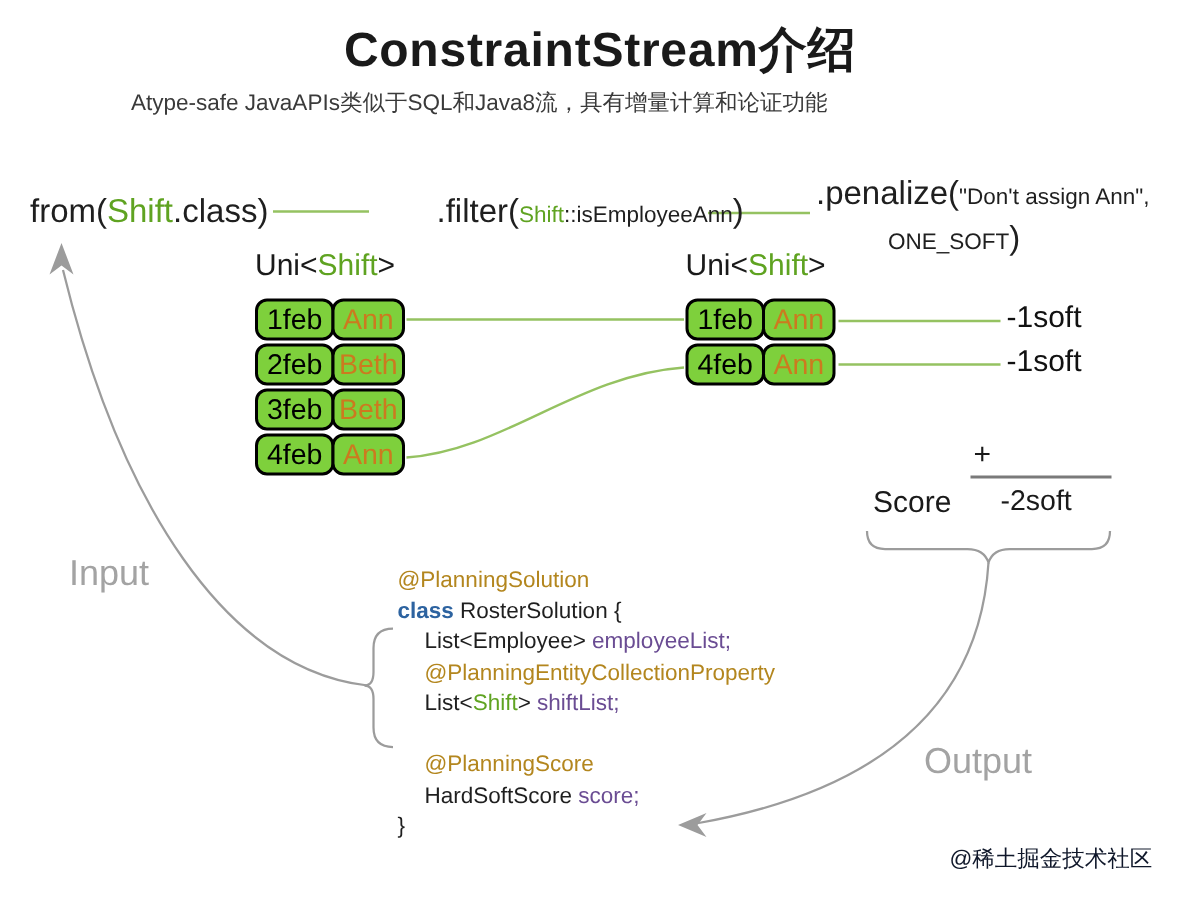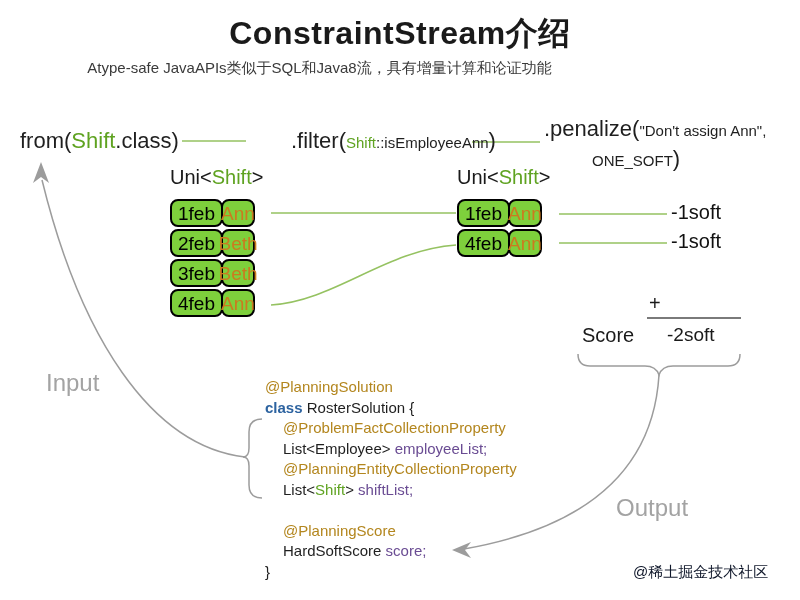--- a/index.html
+++ b/index.html
@@ -29,21 +29,21 @@
   .tuple-table{display:flex;flex-direction:column;}
   .table-left{left:170px;top:199px;}
   .table-right{left:457px;top:199px;}
   .tuple-row{display:flex;margin-bottom:2px;}
   .cell{
     box-sizing:border-box;height:28px;border:2px solid #000000;border-radius:8px;
     background:#7ed03c;display:flex;align-items:center;justify-content:center;
     font-size:19px;line-height:1;
   }
   .cell.date{width:53px;color:#000;}
-  .cell.name{width:34px;color:#cc7a1f;margin-left:-2px;}
+  .cell.name{width:49px;color:#cc7a1f;margin-left:-2px;}
 
   .soft{font-size:20px;color:#111;}
   .soft-1{left:671px;top:201px;}
   .soft-2{left:671px;top:230px;}
 
   .plus{left:649px;top:292px;font-size:20px;}
   .score-label{left:582px;top:324px;font-size:20px;}
   .score-value{left:655px;top:324px;font-size:19px;margin-left:12px;}
 
   .code{left:265px;top:377px;font-size:15px;line-height:20.5px;color:#1f1f1f;}
@@ -133,21 +133,20 @@
 <div class="abs txt soft soft-1">-1soft</div>
 <div class="abs txt soft soft-2">-1soft</div>
 
 <div class="abs txt plus">+</div>
 <div class="abs txt score-label">Score</div>
 <div class="abs txt score-value">-2soft</div>
 
 <div class="abs txt code">
   <div><span class="ann">@PlanningSolution</span></div>
   <div><span class="kw">class</span><span> RosterSolution {</span></div>
-  <div class="ind"><span class="ann">@ProblemFactCollectionProperty</span></div>
   <div class="ind"><span>List&lt;Employee&gt; </span><span class="field">employeeList;</span></div>
   <div class="ind"><span class="ann">@PlanningEntityCollectionProperty</span></div>
   <div class="ind"><span>List&lt;</span><span class="green">Shift</span><span>&gt; </span><span class="field">shiftList;</span></div>
   <div class="blank-line"></div>
   <div class="ind"><span class="ann">@PlanningScore</span></div>
   <div class="ind"><span>HardSoftScore </span><span class="field">score;</span></div>
   <div><span>}</span></div>
 </div>
 
 <div class="abs txt flow-label input-label">Input</div>

